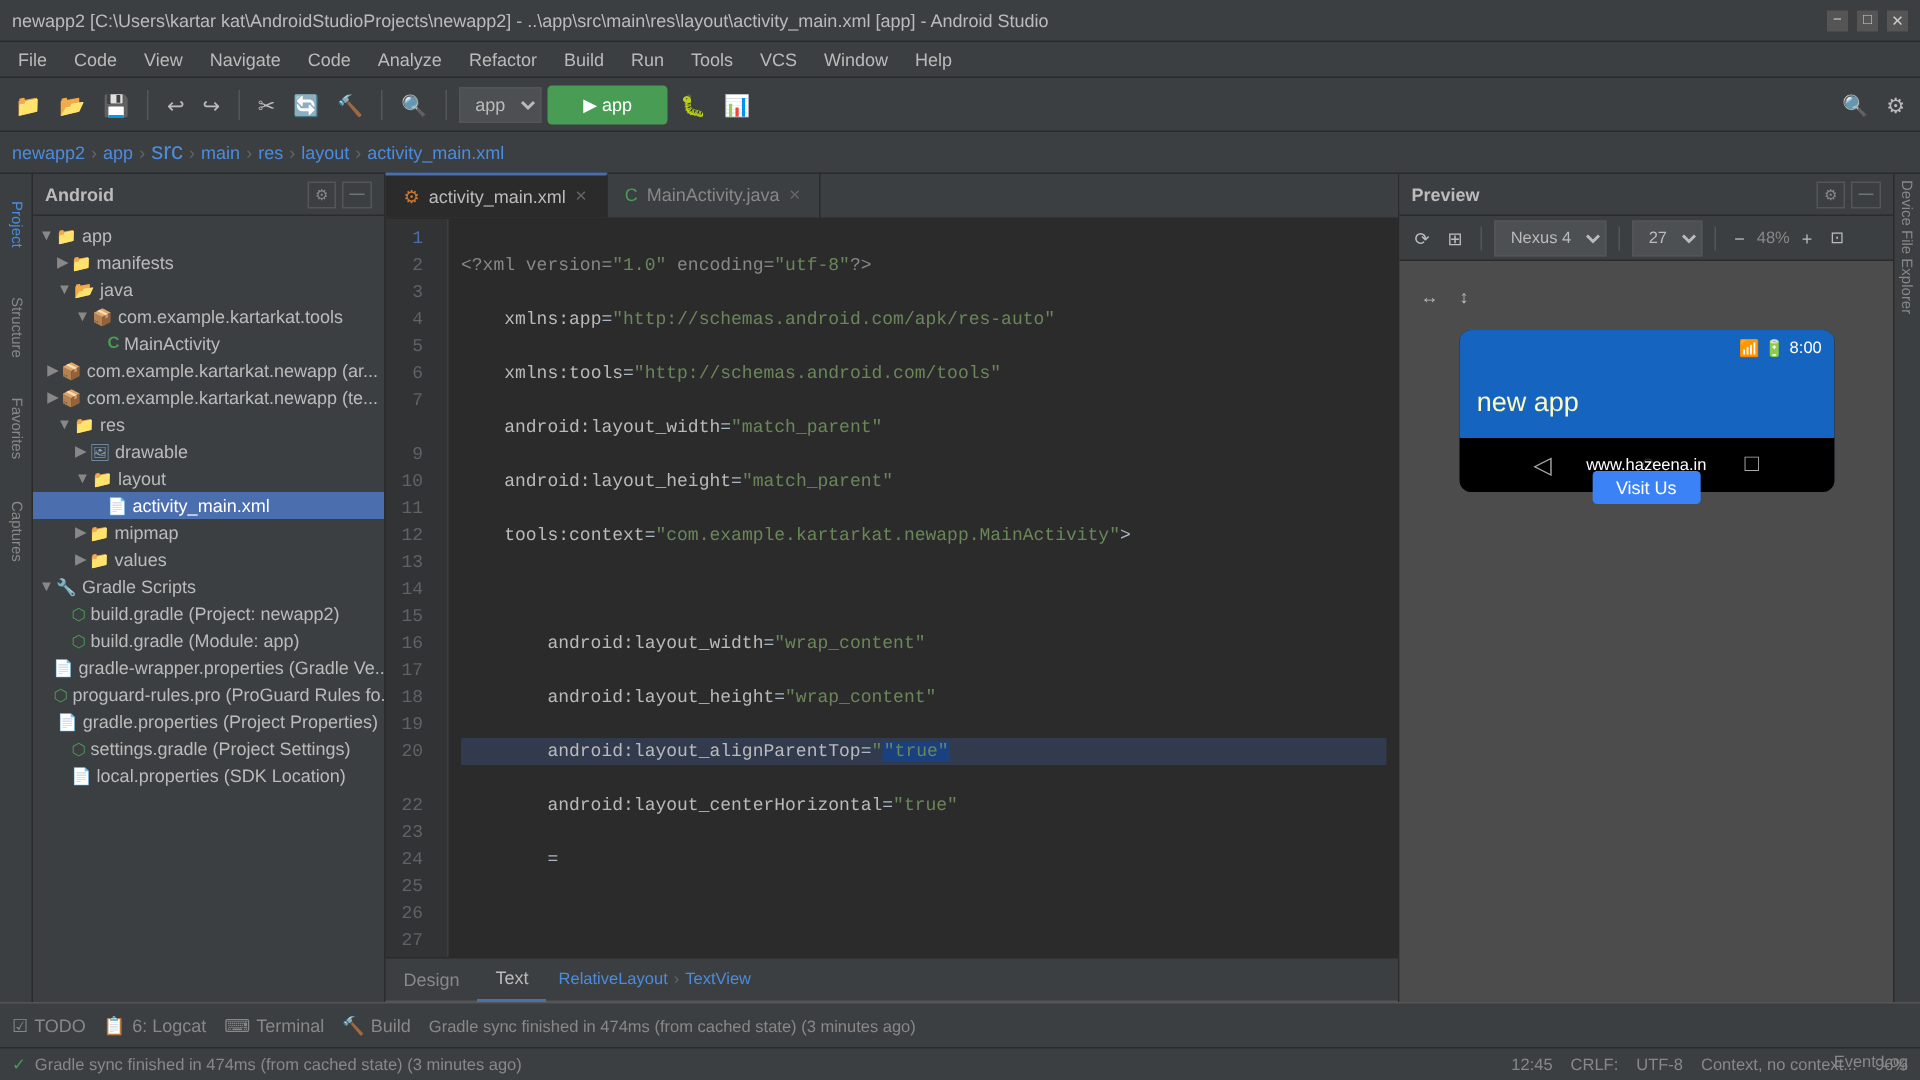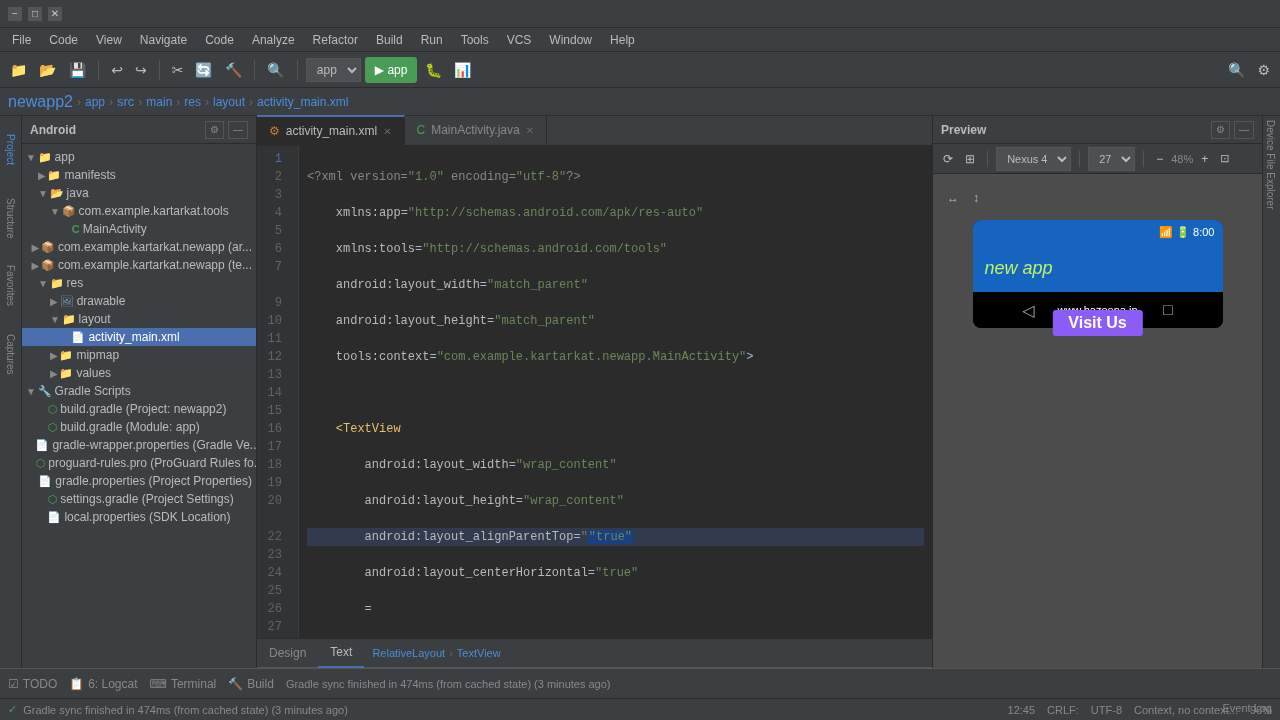--- a/index.html
+++ b/index.html
@@ -12,21 +12,21 @@
     #title-bar .win-btn { width: 14px; height: 14px; background: #555; border: none; cursor: pointer; color: #ccc; font-size: 10px; display: flex; align-items: center; justify-content: center; }
 
     
     #menu-bar { background: #3c3f41; height: 24px; display: flex; align-items: center; padding: 0 4px; border-bottom: 1px solid #2b2b2b; gap: 2px; }
     .menu-item { padding: 2px 8px; color: #bbbbbb; font-size: 12px; cursor: pointer; height: 24px; display: flex; align-items: center; }
 
     
     #toolbar { background: #3c3f41; height: 36px; display: flex; align-items: center; padding: 0 6px; border-bottom: 1px solid #2b2b2b; gap: 4px; }
     .toolbar-btn { background: none; border: none; color: #bbbbbb; cursor: pointer; padding: 2px 4px; font-size: 14px; height: 28px; display: flex; align-items: center; }
     .toolbar-sep { width: 1px; height: 20px; background: #555; margin: 0 4px; }
-    .run-btn { background: #499c54; border: none; color: white; padding: 3px 10px; border-radius: 3px; cursor: pointer; font-size: 12px; height: 26px; }
+    .run-btn { background: #499c54; border: none; color: white; padding: 3px 24px; border-radius: 3px; cursor: pointer; font-size: 12px; height: 26px; }
     .device-select { background: #4c5052; border: 1px solid #555; color: #bbbbbb; padding: 2px 6px; font-size: 12px; height: 24px; }
 
     
     #breadcrumb { background: #3c3f41; height: 28px; display: flex; align-items: center; padding: 0 8px; border-bottom: 1px solid #2b2b2b; gap: 4px; }
 
     
     #main { display: flex; height: calc(720px - 28px - 24px - 36px - 28px - 30px - 22px); }
 
     
     #sidebar { width: 235px; background: #3c3f41; border-right: 1px solid #2b2b2b; display: flex; flex-direction: column; overflow: hidden; }
@@ -62,21 +62,21 @@
     
     #preview-panel { width: 330px; background: #3c3f41; border-left: 1px solid #2b2b2b; display: flex; flex-direction: column; }
     #preview-header { height: 28px; background: #3c3f41; display: flex; align-items: center; padding: 0 8px; border-bottom: 1px solid #2b2b2b; justify-content: space-between; }
     #preview-header .preview-title { color: #bbbbbb; font-size: 12px; font-weight: bold; }
     #preview-toolbar { height: 30px; background: #3c3f41; display: flex; align-items: center; padding: 0 6px; gap: 4px; border-bottom: 1px solid #2b2b2b; }
     #preview-content { flex: 1; display: flex; flex-direction: column; align-items: center; justify-content: flex-start; padding: 10px; background: #4c4c4c; overflow: hidden; }
     .device-frame { width: 250px; background: #1a1a2e; border-radius: 8px; overflow: hidden; }
     .device-status-bar { background: #1565c0; height: 24px; display: flex; align-items: center; justify-content: flex-end; padding: 0 8px; gap: 4px; }
     .device-status-icons { color: white; font-size: 11px; display: flex; align-items: center; gap: 3px; }
     .device-action-bar { background: #1565c0; height: 48px; display: flex; align-items: center; padding: 0 12px; }
-    .device-action-bar span { color: #bef264; font-size: 18px; font-weight: 500; font-style: italic; }
+    .device-action-bar span { color: #fef9c3; font-size: 18px; font-weight: 500; }
     .device-body { background: #f5f5f5; min-height: 320px; position: relative; display: flex; flex-direction: column; align-items: center; justify-content: center; gap: 16px; padding: 20px; }
     .device-button { background: #e0e0e0; border: 1px solid #bbb; padding: 6px 20px; font-size: 11px; color: #333; border-radius: 2px; }
     .device-textview { border: 2px solid #4b6eaf; padding: 4px 12px; font-size: 14px; color: #333; background: white; }
     .device-nav-bar { background: #000; height: 36px; display: flex; align-items: center; justify-content: space-around; padding: 0 20px; }
     .device-nav-btn { color: #aaa; font-size: 16px; }
 
     
     #left-panels { width: 22px; background: #3c3f41; border-right: 1px solid #2b2b2b; display: flex; flex-direction: column; align-items: center; padding-top: 4px; gap: 8px; }
     .side-panel-btn { width: 18px; height: 60px; display: flex; align-items: center; justify-content: center; writing-mode: vertical-rl; color: #888; font-size: 10px; cursor: pointer; }
 
@@ -92,28 +92,29 @@
 
     
     #right-strip { width: 18px; background: #3c3f41; border-left: 1px solid #2b2b2b; }
 
     
     .code-line { display: block; min-height: 18px; }
 
     .small-btn { background: none; border: 1px solid #555; color: #888; font-size: 10px; padding: 1px 4px; cursor: pointer; height: 18px; }
 
     .watermark { position: absolute; bottom: 8px; left: 50%; transform: translateX(-50%); background: rgba(0,0,0,0.7); color: white; padding: 4px 10px; font-size: 11px; border-radius: 3px; white-space: nowrap; }
-    .visit-btn { position: absolute; bottom: -8px; left: 50%; transform: translateX(-50%); background: #8b5cf6; color: white; padding: 4px 16px; font-size: 16px; font-weight: bold; border-radius: 3px; }
+    .visit-btn { position: absolute; bottom: -8px; left: 50%; transform: translateX(-50%); background: #3b82f6; color: white; padding: 4px 16px; font-size: 12px; font-weight: normal; border-radius: 3px; }
 
     #preview-wrapper { position: relative; }
   </style>
 </head>
 <body>
 
 <div id="title-bar">
+  <div class="title-text">newapp2 [C:\Users\kartar kat\AndroidStudioProjects\newapp2] - ..\app\src\main\res\layout\activity_main.xml [app] - Android Studio</div>
   <div class="window-controls">
     <button class="win-btn">−</button>
     <button class="win-btn">□</button>
     <button class="win-btn">✕</button>
   </div>
 </div>
 
 <div id="menu-bar">
   <span class="menu-item">File</span>
   <span class="menu-item">Code</span>
@@ -149,25 +150,25 @@
   </select>
   <button class="run-btn">▶ app</button>
   <button class="toolbar-btn">🐛</button>
   <button class="toolbar-btn">📊</button>
   <div style="flex:1"></div>
   <button class="toolbar-btn">🔍</button>
   <button class="toolbar-btn">⚙</button>
 </div>
 
 <div id="breadcrumb">
-  <div style="color:#4b8cde;font-size:16px;cursor:pointer;">newapp2</div>
+  <div style="color:#4b8cde;font-size:12px;cursor:pointer;">newapp2</div>
   <span style="color:#666;">›</span>
   <div style="color:#4b8cde;font-size:12px;cursor:pointer;">app</div>
   <span style="color:#666;">›</span>
-  <div style="color:#4b8cde;font-size:13px;cursor:pointer;">src</div>
+  <div style="color:#4b8cde;font-size:16px;cursor:pointer;">src</div>
   <span style="color:#666;">›</span>
   <div style="color:#4b8cde;font-size:12px;cursor:pointer;">main</div>
   <span style="color:#666;">›</span>
   <div style="color:#4b8cde;font-size:12px;cursor:pointer;">res</div>
   <span style="color:#666;">›</span>
   <div style="color:#4b8cde;font-size:12px;cursor:pointer;">layout</div>
   <span style="color:#666;">›</span>
   <div style="color:#4b8cde;font-size:12px;cursor:pointer;">activity_main.xml</div>
 </div>
 
@@ -380,21 +381,20 @@
 
       </div>
       <div id="code-content">
 <span class="code-line"><span style="color:#888;">&lt;?xml version=<span style="color:#6a8759;">"1.0"</span> encoding=<span style="color:#6a8759;">"utf-8"</span>?&gt;</span></span>
 <span class="code-line">    <span style="color:#bababa;">xmlns:app</span>=<span style="color:#6a8759;">"http://schemas.android.com/apk/res-auto"</span></span>
 <span class="code-line">    <span style="color:#bababa;">xmlns:tools</span>=<span style="color:#6a8759;">"http://schemas.android.com/tools"</span></span>
 <span class="code-line">    <span style="color:#bababa;">android:layout_width</span>=<span style="color:#6a8759;">"match_parent"</span></span>
 <span class="code-line">    <span style="color:#bababa;">android:layout_height</span>=<span style="color:#6a8759;">"match_parent"</span></span>
 <span class="code-line">    <span style="color:#bababa;">tools:context</span>=<span style="color:#6a8759;">"com.example.kartarkat.newapp.MainActivity"</span>&gt;</span>
 <span class="code-line"> </span>
-<span class="code-line">    <span style="color:#e8bf6a;">&lt;TextView</span></span>
 <span class="code-line">        <span style="color:#bababa;">android:layout_width</span>=<span style="color:#6a8759;">"wrap_content"</span></span>
 <span class="code-line">        <span style="color:#bababa;">android:layout_height</span>=<span style="color:#6a8759;">"wrap_content"</span></span>
 <span class="code-line" style="background:#323b4e;">        <span style="color:#bababa;">android:layout_alignParentTop</span>=<span style="color:#6a8759;">"<span style="background:#1a4080;padding:0 1px;">"true"</span></span></span>
 <span class="code-line">        <span style="color:#bababa;">android:layout_centerHorizontal</span>=<span style="color:#6a8759;">"true"</span></span>
 <span class="code-line">        =</span>
 
 
 
 
 

